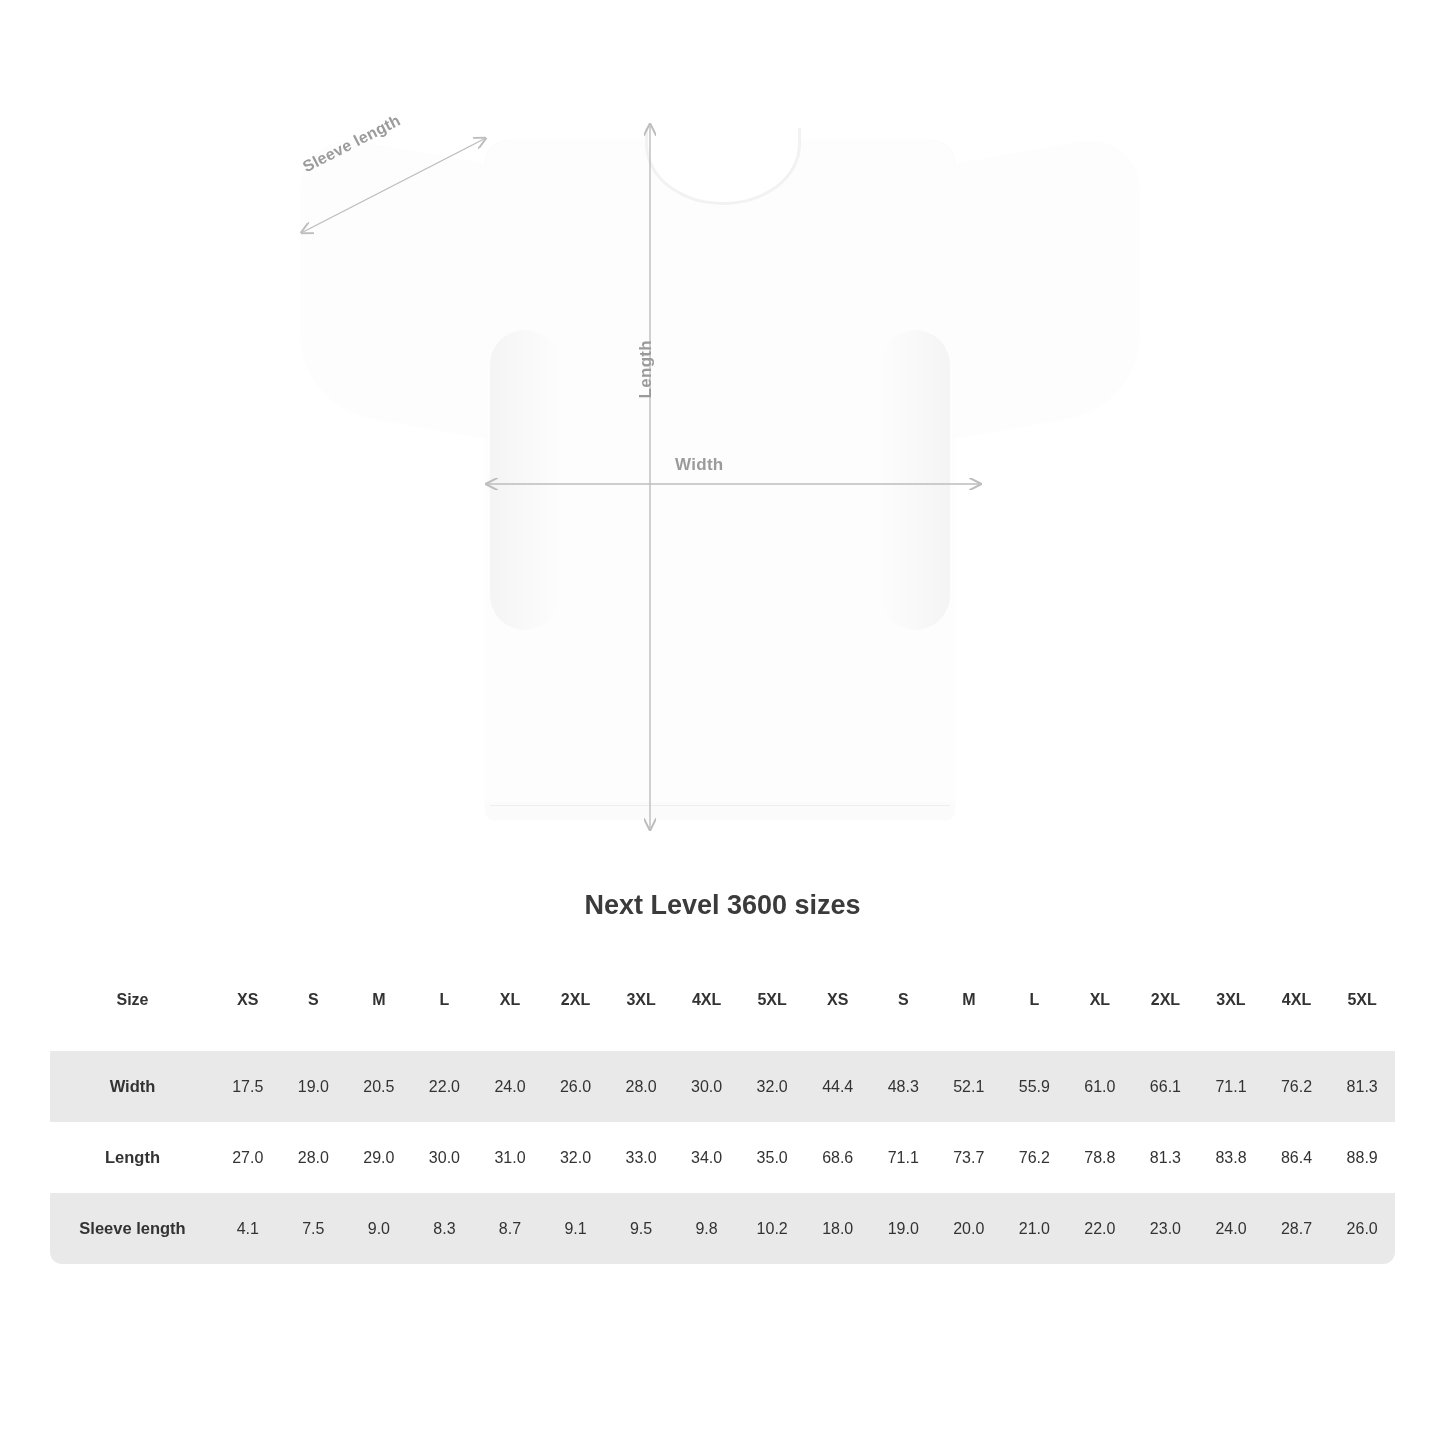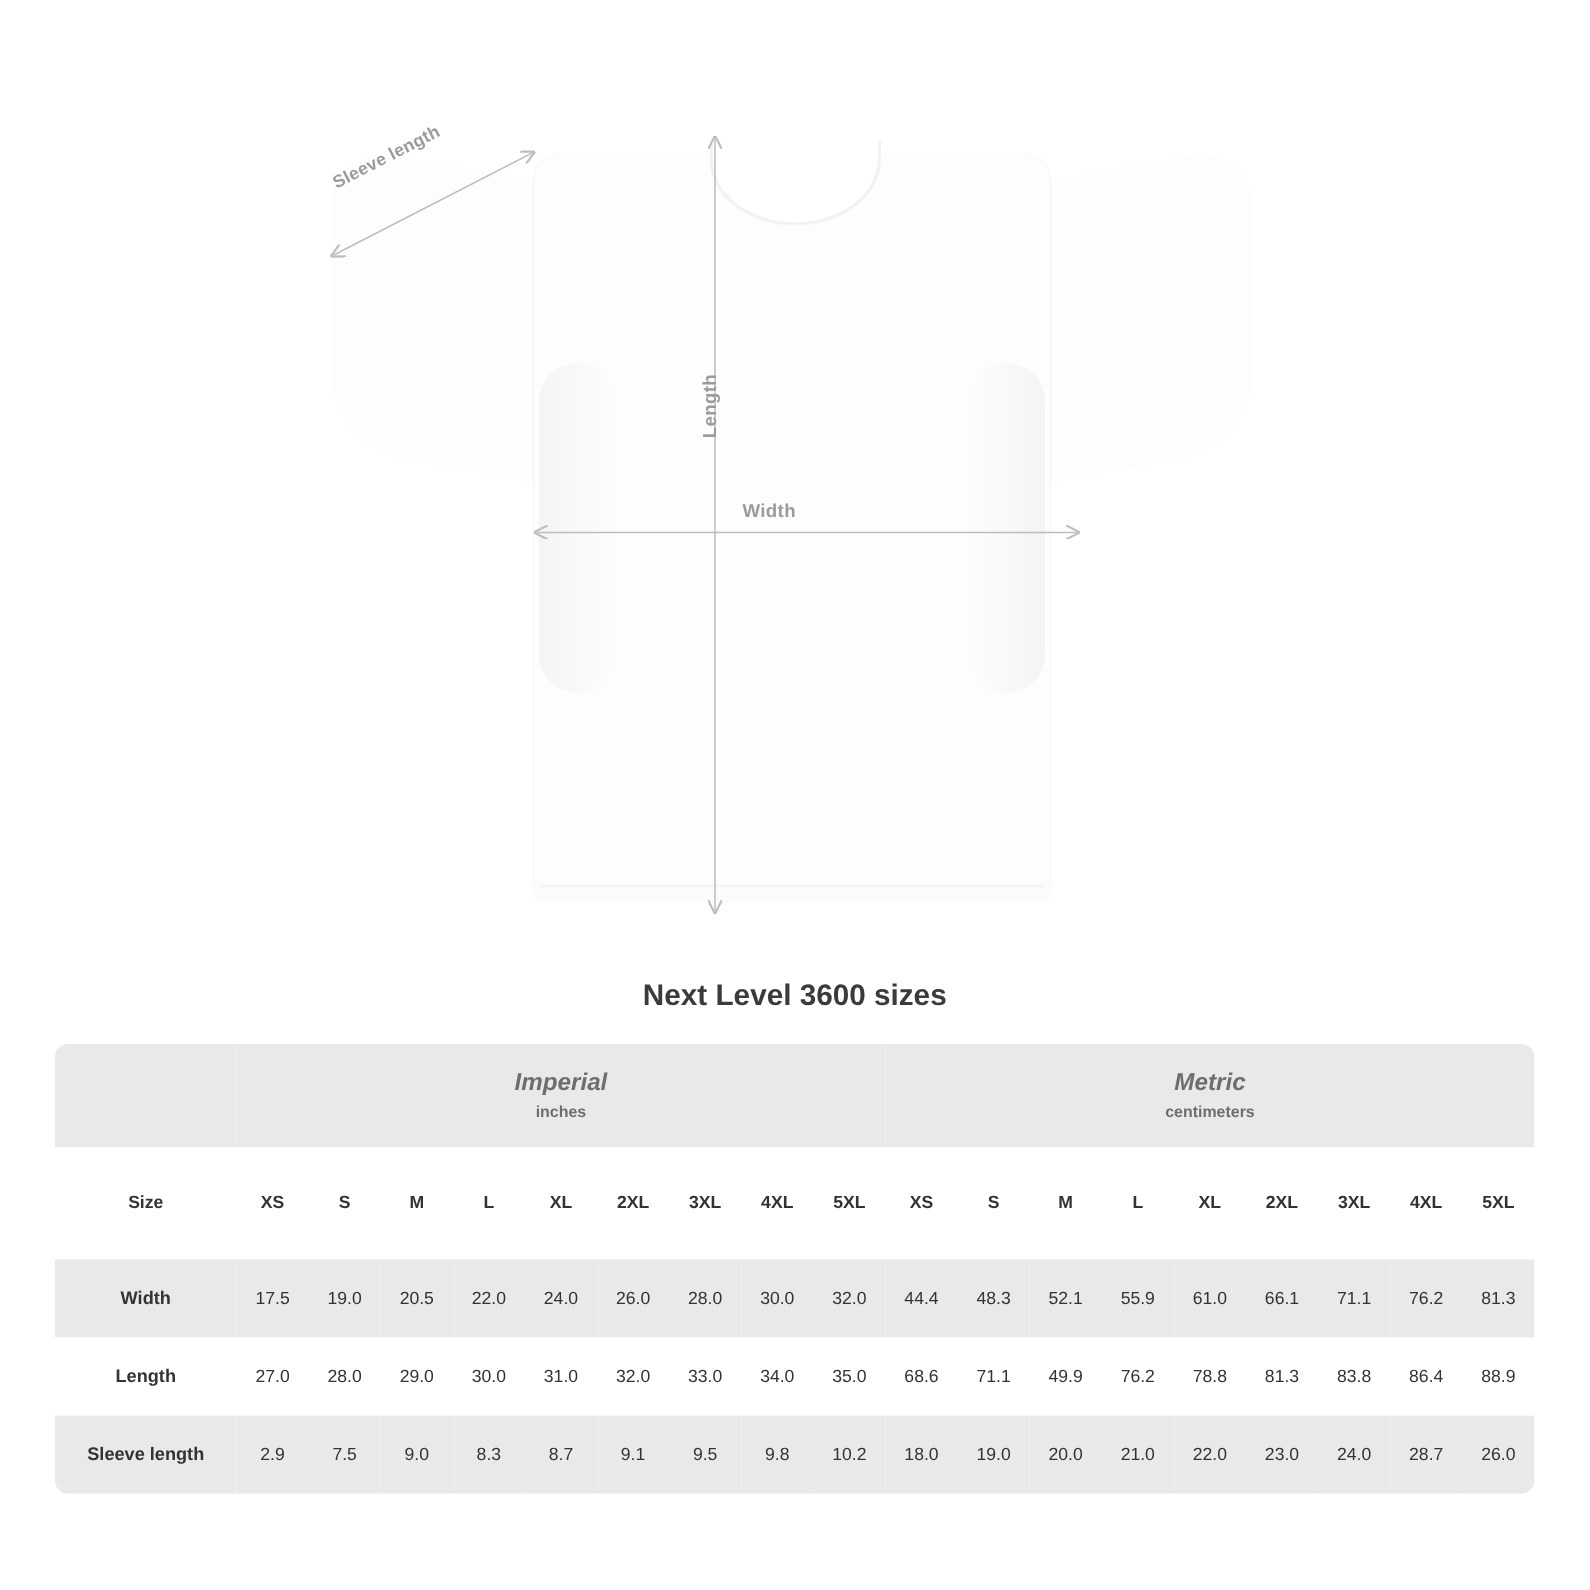--- a/index.html
+++ b/index.html
@@ -252,31 +252,20 @@
   <div class="m-label sleeve">Sleeve length</div>
 </div>
 
 <div class="title-block">
   <h1>Next Level 3600 sizes</h1>
 </div>
 
 <div class="table-wrap">
   <table class="size-table">
     <thead>
-      <tr class="unitsys-row">
-        <th class="corner col-label"></th>
-        <th colspan="9">
-          <span class="sys-name">Imperial</span>
-          <span class="sys-unit">inches</span>
-        </th>
-        <th colspan="9">
-          <span class="sys-name">Metric</span>
-          <span class="sys-unit">centimeters</span>
-        </th>
-      </tr>
       <tr class="head-row">
         <th class="rowlabel col-label">Size</th>
         <th>XS</th>
         <th>S</th>
         <th>M</th>
         <th>L</th>
         <th>XL</th>
         <th>2XL</th>
         <th>3XL</th>
         <th>4XL</th>
@@ -320,31 +309,31 @@
         <td>28.0</td>
         <td>29.0</td>
         <td>30.0</td>
         <td>31.0</td>
         <td>32.0</td>
         <td>33.0</td>
         <td>34.0</td>
         <td>35.0</td>
         <td>68.6</td>
         <td>71.1</td>
-        <td>49.9</td>
+        <td>73.7</td>
         <td>76.2</td>
         <td>78.8</td>
         <td>81.3</td>
         <td>83.8</td>
         <td>86.4</td>
         <td>88.9</td>
       </tr>
       <tr class="band-a">
         <th class="rowlabel col-label">Sleeve length</th>
-        <td>2.9</td>
+        <td>4.1</td>
         <td>7.5</td>
         <td>9.0</td>
         <td>8.3</td>
         <td>8.7</td>
         <td>9.1</td>
         <td>9.5</td>
         <td>9.8</td>
         <td>10.2</td>
         <td>18.0</td>
         <td>19.0</td>

